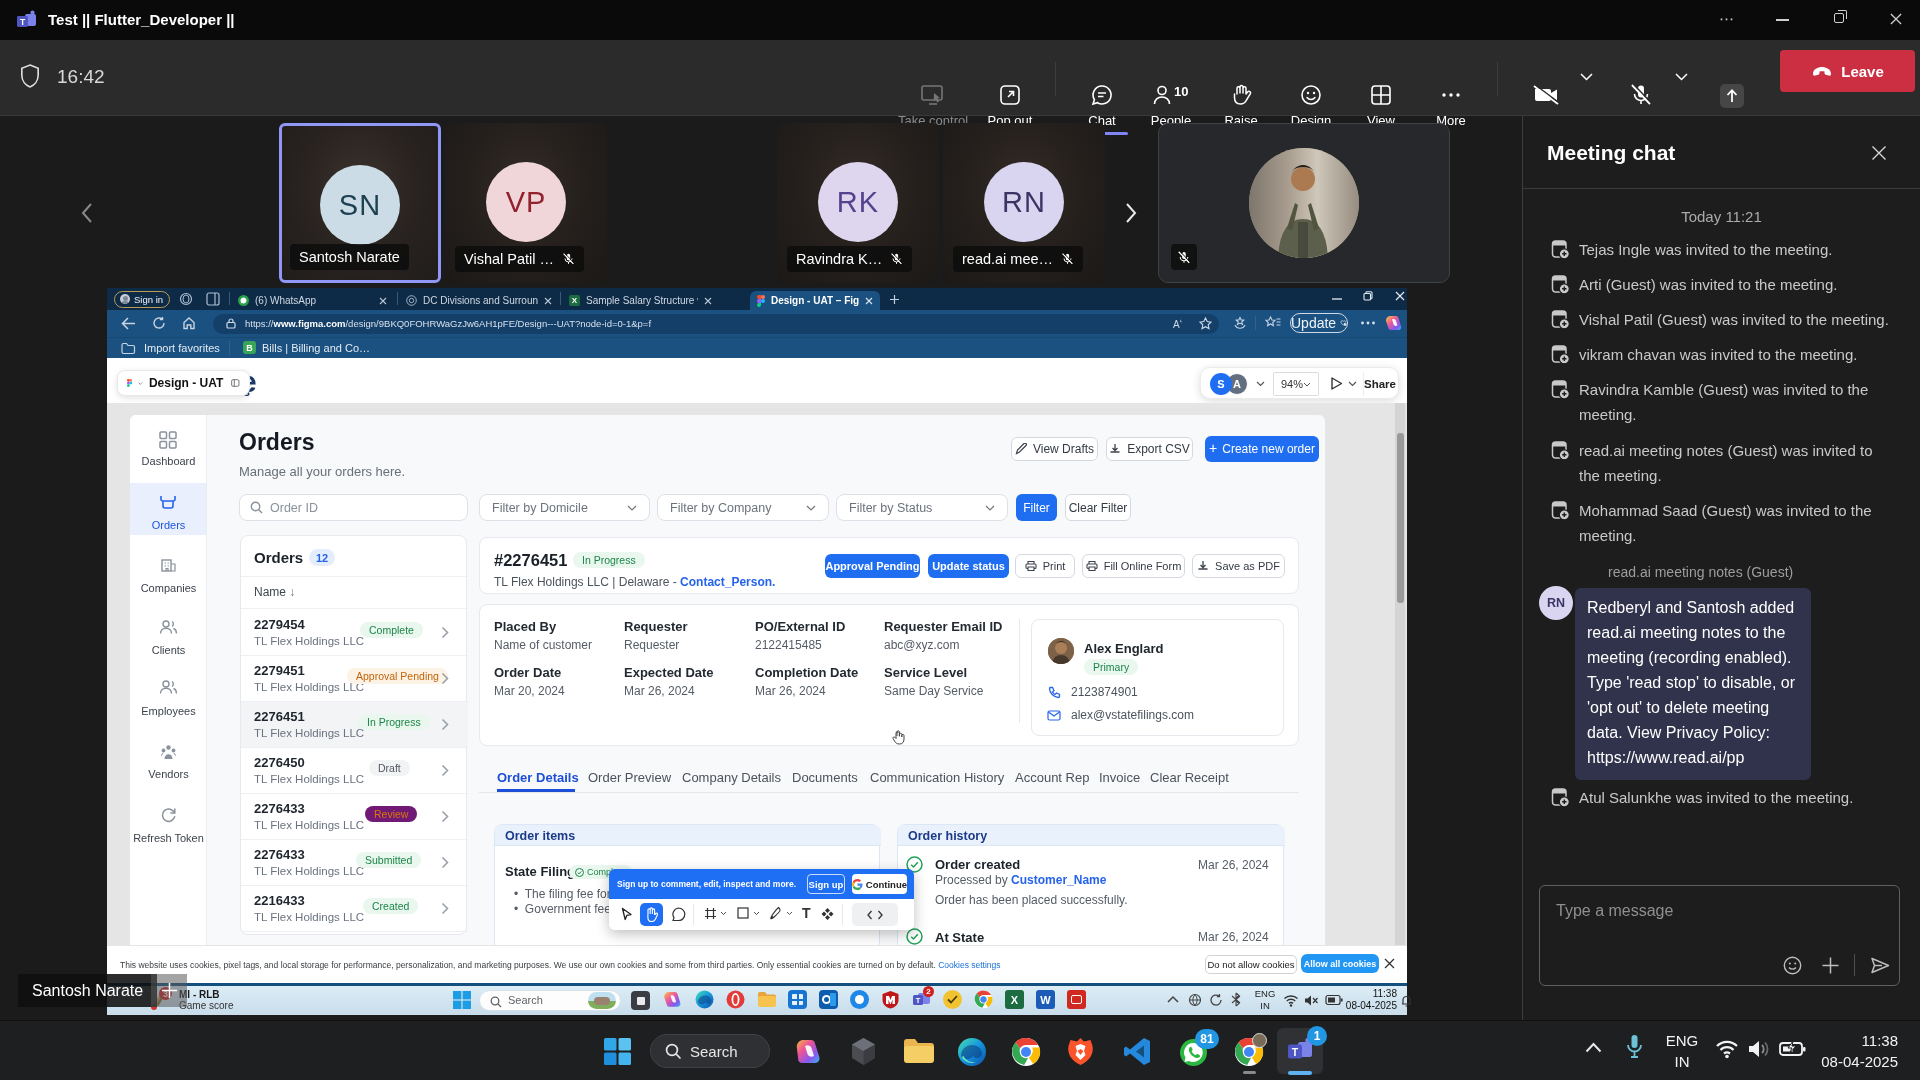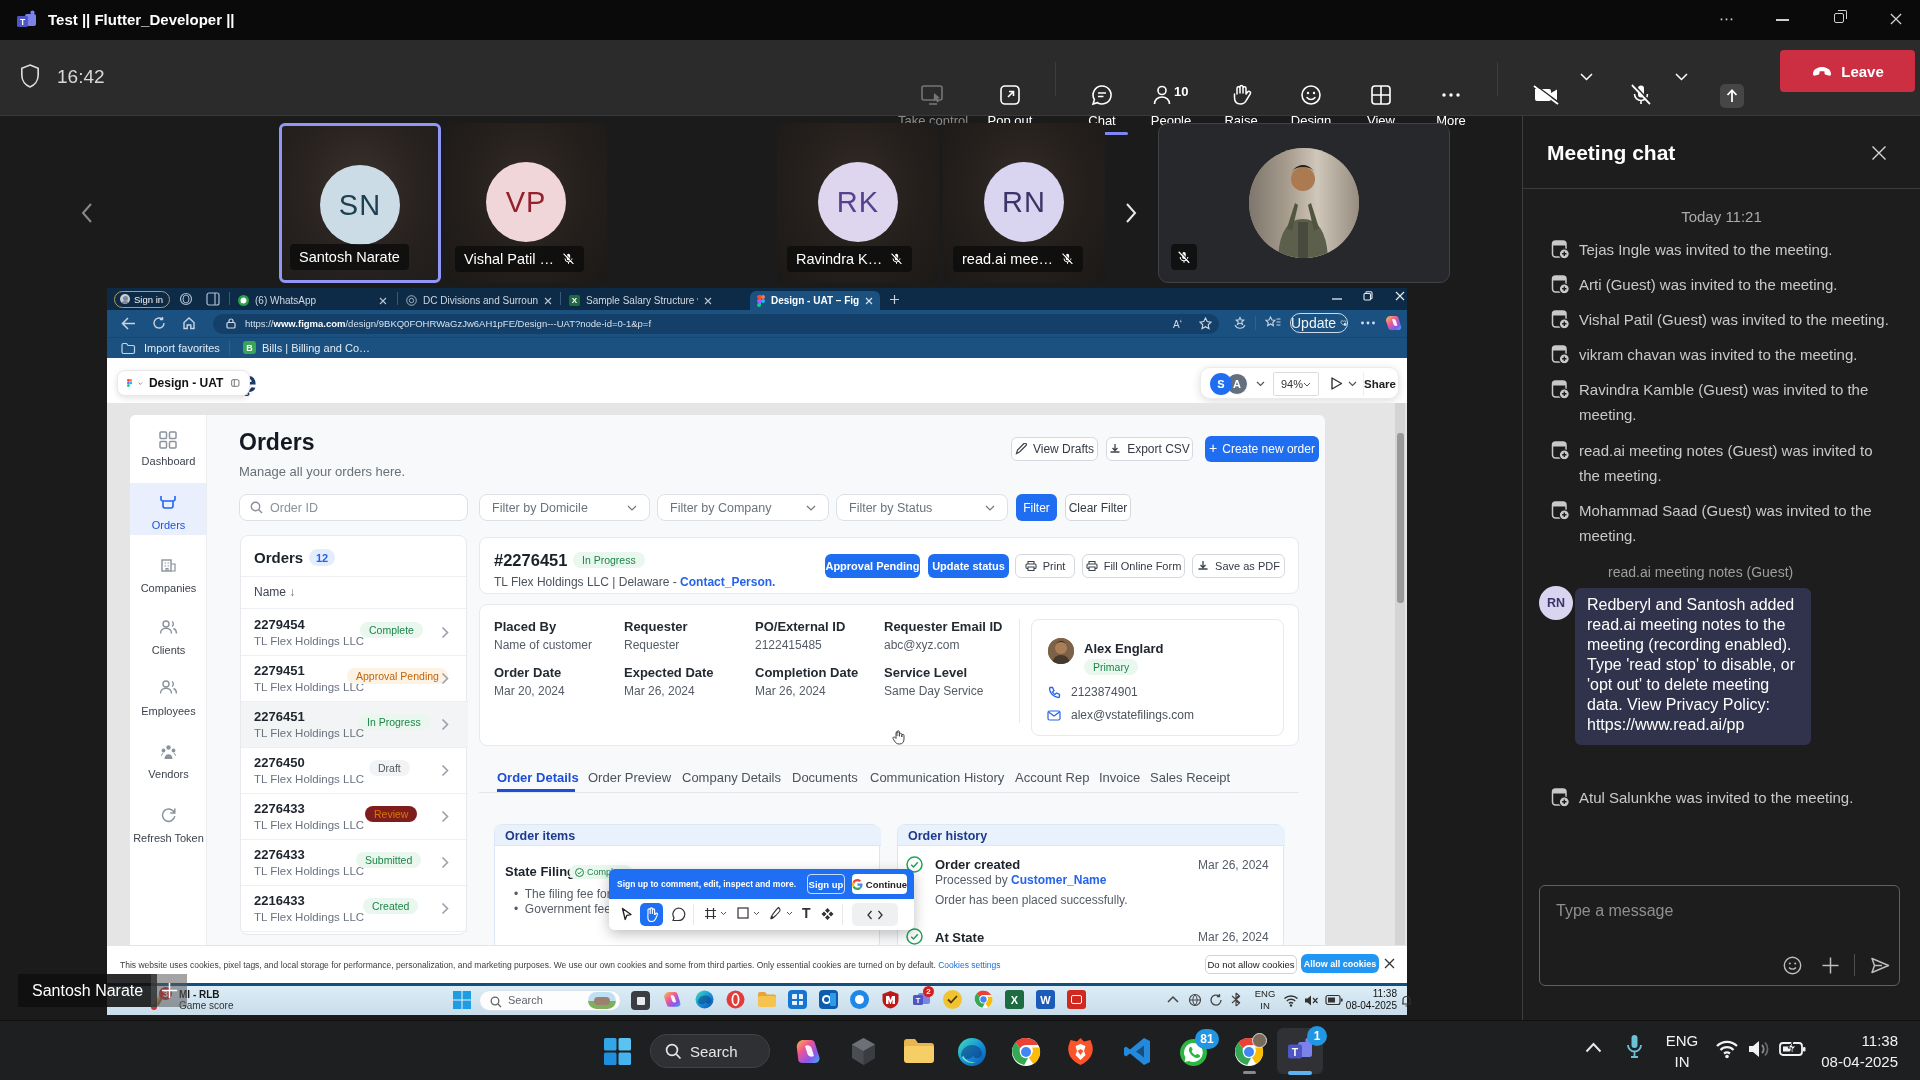--- a/index.html
+++ b/index.html
@@ -39,21 +39,21 @@
   .tab.active { background:#1a5180; border-radius:6px 6px 0 0; color:#fff; }
   
   #figtop { left:0; top:70px; width:1300px; height:45px; background:#fff; }
   #figcanvas { left:0; top:115px; width:1300px; height:547px; background:#e5e5e5; }
   #frame { position:absolute; left:23px; top:12px; width:1195px; height:535px; background:#f8f9fb; border-radius:6px 6px 0 0; overflow:hidden; }
   .card { position:absolute; background:#fff; border:1px solid #e7e9ee; border-radius:8px; }
   .badge { display:inline-flex; align-items:center; justify-content:center; border-radius:10px; font-size:10.5px; padding:2px 9px; }
   .b-green { background:#e9f7ee; color:#1d8649; }
   .b-amber { background:#fdf3e5; color:#c2630a; }
   .b-gray  { background:#f1f3f5; color:#52585f; }
-  .b-orange{ background:#7f1d1d; color:#d97706; }
+  .b-orange{ background:#701a75; color:#d97706; }
   .btn-blue { background:#1f6ef2; color:#fff; border-radius:6px; display:inline-flex; align-items:center; justify-content:center; font-size:12px; }
   .btn-white{ background:#fff; color:#333a45; border:1px solid #d4d9e0; border-radius:6px; display:inline-flex; align-items:center; justify-content:center; font-size:12px; gap:6px; }
   .orow { position:absolute; left:0; width:227px; height:46px; }
   .orow .onum { position:absolute; left:13px; top:7px; font-size:13px; font-weight:bold; color:#1f252d; }
   .orow .ocmp { position:absolute; left:13px; top:25px; font-size:11.5px; color:#6b7280; }
   .orow .obdg { position:absolute; left:119px; top:12px; }
   .orow .ochev { position:absolute; left:200px; top:16px; }
   .orow { border-bottom:1px solid #edeff2; }
   
   #cookiebar { left:0; top:657px; width:1300px; height:38px; background:#fff; border-top:1px solid #e5e5e5; border-radius:0 0 8px 0; }
@@ -659,21 +659,21 @@
         </div>
 
         <div class="abs" style="left:367px;top:355px;font-size:13px;font-weight:bold;color:#1d4ed8">Order Details</div>
         <div class="abs" style="left:367px;top:374px;width:78px;height:3px;background:#1d4ed8"></div>
         <div class="abs" style="left:458px;top:355px;font-size:13px;color:#4c535c">Order Preview</div>
         <div class="abs" style="left:552px;top:355px;font-size:13px;color:#4c535c">Company Details</div>
         <div class="abs" style="left:662px;top:355px;font-size:13px;color:#4c535c">Documents</div>
         <div class="abs" style="left:740px;top:355px;font-size:13px;color:#4c535c">Communication History</div>
         <div class="abs" style="left:885px;top:355px;font-size:13px;color:#4c535c">Account Rep</div>
         <div class="abs" style="left:969px;top:355px;font-size:13px;color:#4c535c">Invoice</div>
-        <div class="abs" style="left:1020px;top:355px;font-size:13px;color:#4c535c">Sales Receipt</div>
+        <div class="abs" style="left:1020px;top:355px;font-size:13px;color:#4c535c">Clear Receipt</div>
         <div class="abs" style="left:349px;top:377px;width:820px;height:1px;background:#e4e7ec"></div>
 
         <div class="card" style="left:364px;top:409px;width:386px;height:126px;border-color:#dbe7f5">
           <div class="abs" style="left:0;top:0;width:386px;height:21px;background:#e9f2fc;border-radius:7px 7px 0 0;border-bottom:1px solid #dbe7f5"></div>
           <div class="abs" style="left:10px;top:4px;font-size:12.5px;font-weight:bold;color:#1e3a8a">Order items</div>
           <div class="abs" style="left:10px;top:39px;font-size:13px;font-weight:bold;color:#1b2129">State Filing</div>
           <div class="badge b-green abs" style="left:74px;top:40px;gap:3px;font-size:9px;padding:2px 6px"><svg width="9" height="9" viewBox="0 0 9 9">
                 <circle cx="4.5" cy="4.5" r="4" fill="none" stroke="#1d8649" stroke-width="1"></circle>
                 <path d="M2.7 4.6 L4 5.9 L6.4 3.4" fill="none" stroke="#1d8649" stroke-width="1"></path>
               </svg>Complete</div>
@@ -961,21 +961,21 @@
     <svg class="cico" style="top:383px" viewBox="0 0 22 22">
         <rect x="3.5" y="3" width="13.5" height="16" rx="3" fill="none" stroke="#c9c9c9" stroke-width="1.5"></rect>
         <path d="M3.5 6 a3 3 0 0 1 3-3 h7.5 a3 3 0 0 1 3 3 v1.6 h-13.5z" fill="#c9c9c9"></path>
         <circle cx="15.3" cy="15.8" r="5" fill="#c9c9c9" stroke="#1d1d1d" stroke-width="1.2"></circle>
         <path d="M15.3 13.6 v4.4 M13.1 15.8 h4.4" stroke="#1d1d1d" stroke-width="1.4"></path>
       </svg>
     <div class="cmsg" style="top:382px;width:310px">Mohammad Saad (Guest) was invited to the meeting.</div>
 
     <div class="abs" style="left:85px;top:448px;font-size:14px;color:#9d9d9d">read.ai meeting notes (Guest)</div>
     <div class="abs" style="left:16px;top:470px;width:34px;height:34px;border-radius:50%;background:#d9d5f0;color:#3b3566;font-size:12.5px;font-weight:bold;display:flex;align-items:center;justify-content:center">RN</div>
-    <div class="abs" style="left:52px;top:472px;width:236px;background:#31324b;border-radius:6px;color:#fff;font-size:16px;line-height:20px;padding:7px 12px 10px 12px">Redberyl and Santosh added read.ai meeting notes to the meeting (recording enabled). Type 'read stop' to disable, or 'opt out' to delete meeting data. View Privacy Policy: https://www.read.ai/pp</div>
+    <div class="abs" style="left:52px;top:472px;width:236px;background:#31324b;border-radius:6px;color:#fff;font-size:16px;line-height:25px;padding:7px 12px 10px 12px">Redberyl and Santosh added read.ai meeting notes to the meeting (recording enabled). Type 'read stop' to disable, or 'opt out' to delete meeting data. View Privacy Policy: https://www.read.ai/pp</div>
     <svg class="cico" style="top:670px" viewBox="0 0 22 22">
         <rect x="3.5" y="3" width="13.5" height="16" rx="3" fill="none" stroke="#c9c9c9" stroke-width="1.5"></rect>
         <path d="M3.5 6 a3 3 0 0 1 3-3 h7.5 a3 3 0 0 1 3 3 v1.6 h-13.5z" fill="#c9c9c9"></path>
         <circle cx="15.3" cy="15.8" r="5" fill="#c9c9c9" stroke="#1d1d1d" stroke-width="1.2"></circle>
         <path d="M15.3 13.6 v4.4 M13.1 15.8 h4.4" stroke="#1d1d1d" stroke-width="1.4"></path>
       </svg>
     <div class="cmsg" style="top:669px">Atul Salunkhe was invited to the meeting.</div>
 
     <div class="abs" style="left:16px;top:769px;width:361px;height:101px;border:1px solid #606060;border-radius:6px">
       <div class="abs" style="left:16px;top:16px;font-size:16px;color:#8f8f8f">Type a message</div>

